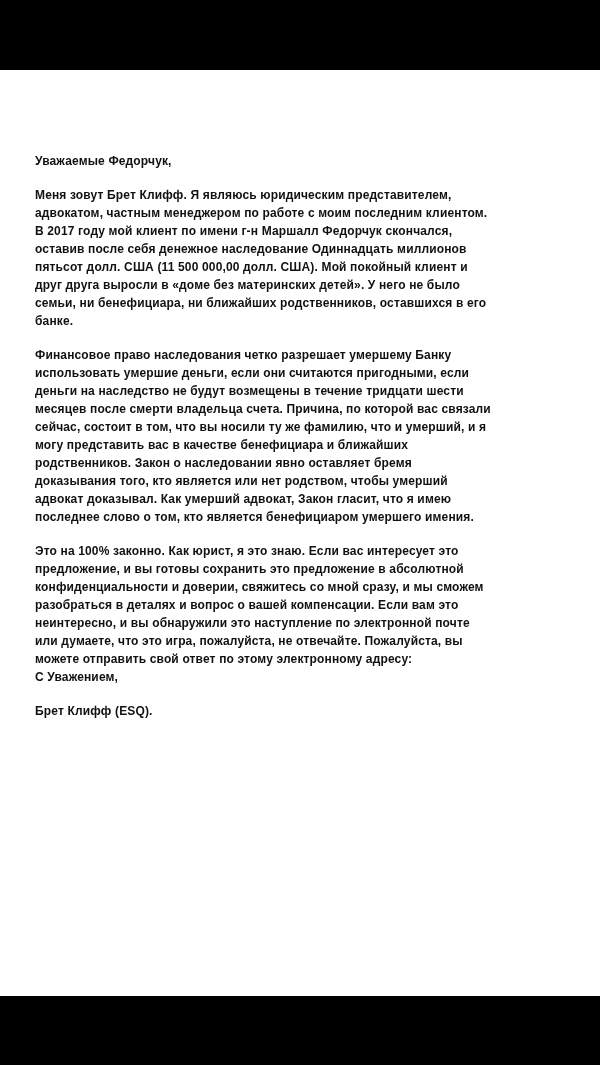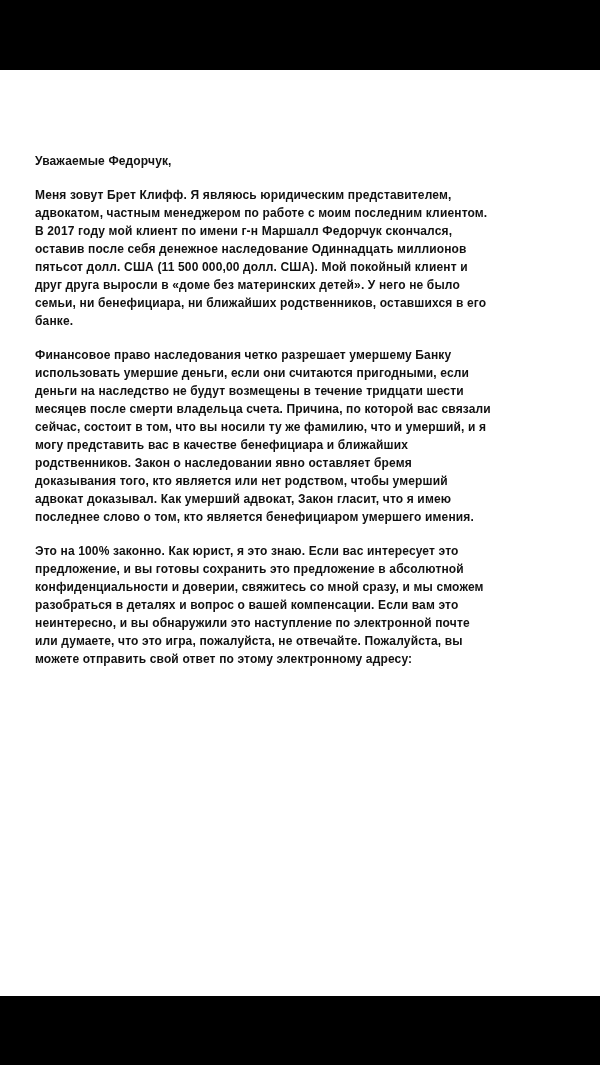--- a/index.html
+++ b/index.html
@@ -70,15 +70,17 @@
 доказывания того, кто является или нет родством, чтобы умерший
 адвокат доказывал. Как умерший адвокат, Закон гласит, что я имею
 последнее слово о том, кто является бенефициаром умершего имения.</p>
   <p style="margin-bottom:0;margin-top:12px;"><span>Это на 100% законно. Как юрист, я это знаю. Если вас интересует это
 предложение, и вы готовы сохранить это предложение в абсолютной
 конфиденциальности и доверии, свяжитесь со мной сразу, и мы сможем
 разобраться в деталях и вопрос о вашей компенсации. Если вам это
 неинтересно, и вы обнаружили это наступление по электронной почте
 или думаете, что это игра, пожалуйста, не отвечайте. Пожалуйста, вы
 можете отправить свой ответ по этому электронному адресу:</span></p>
+  <p class="closing">С Уважением,</p>
+  <p>Брет Клифф (ESQ).</p>
 </div>
 
 <div class="bar-bottom"></div>
 
 </body></html>

